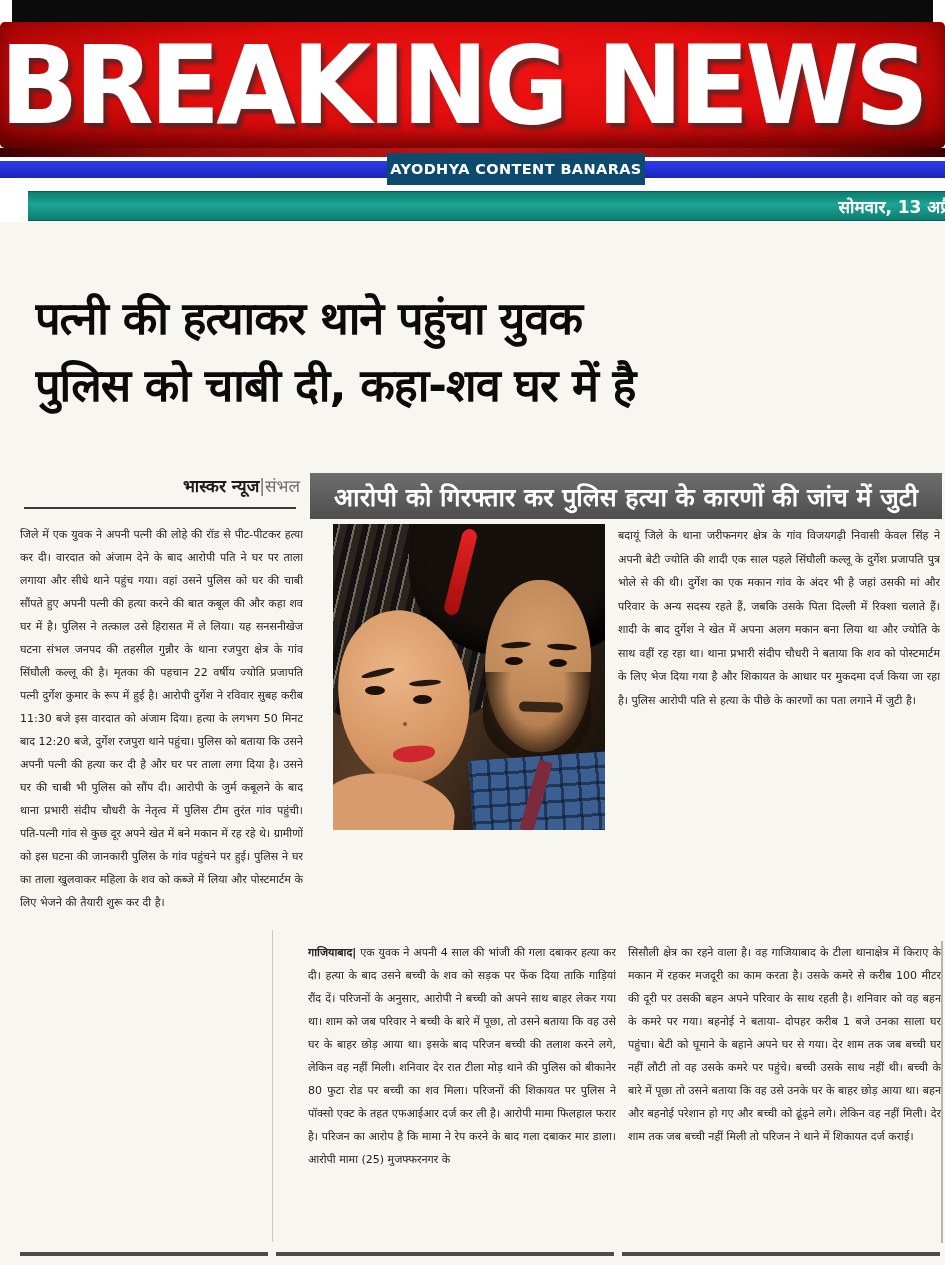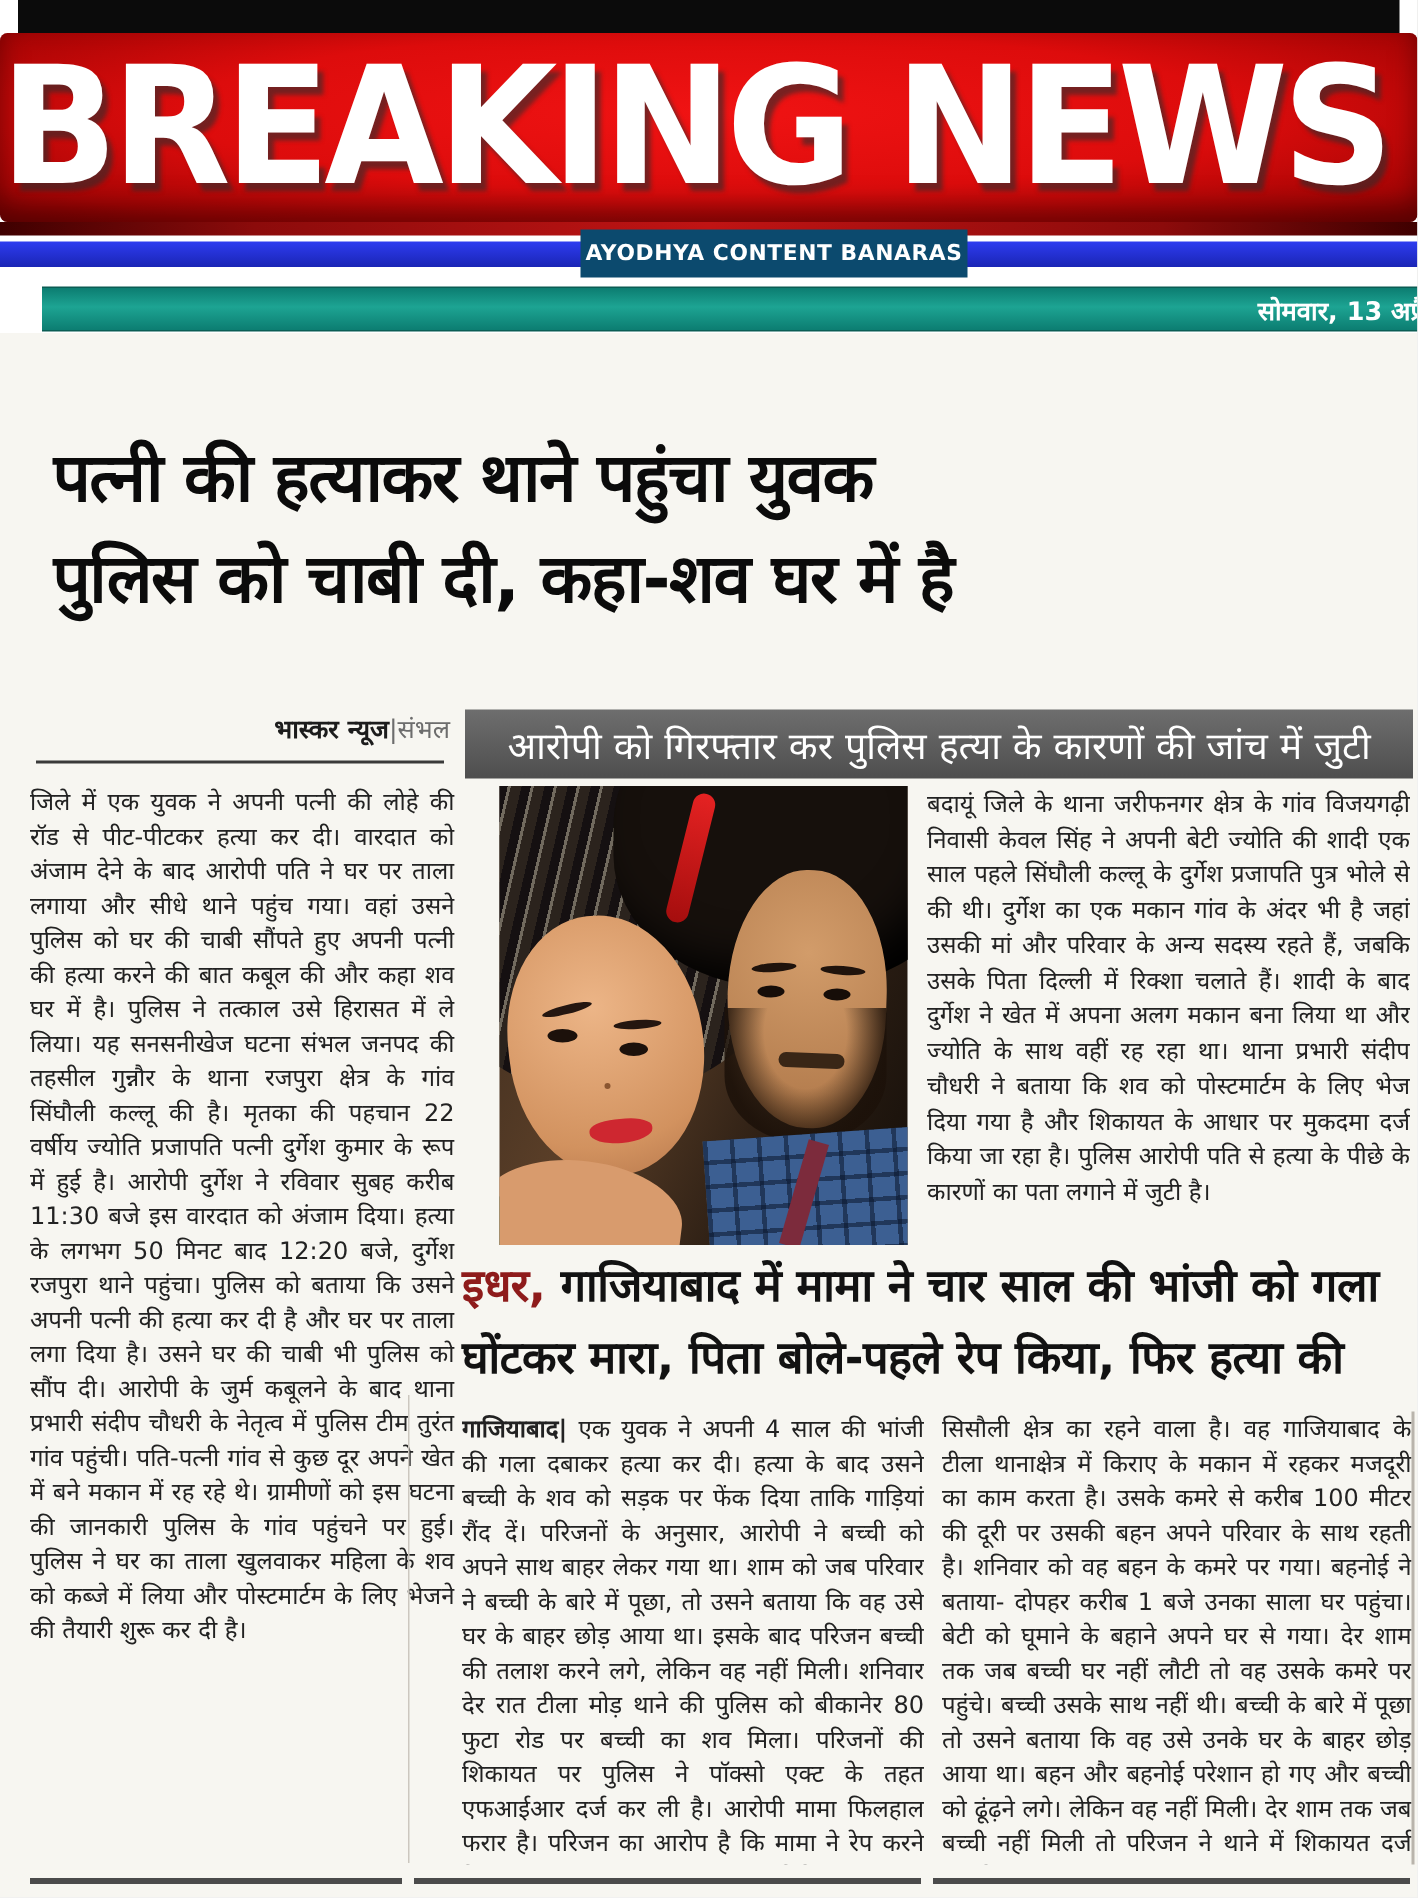--- a/index.html
+++ b/index.html
@@ -36,24 +36,24 @@
 
   .headline{position:absolute;left:35px;top:286px;width:916px;color:#0b0b0b;font-weight:900;
         font-size:45px;line-height:1.48;letter-spacing:-1px;white-space:nowrap;overflow:hidden;}
 
   .byline{position:absolute;left:20px;top:474px;width:280px;text-align:right;font-size:17px;color:#1c1c1c;}
   .byline-agency{font-weight:bold;}
   .byline-place{color:#6d6d6d;}
   .byline-rule{position:absolute;left:24px;top:507px;width:272px;height:2px;background:#3a3a3a;}
 
   .subhead-banner{position:absolute;left:310px;top:473px;width:632px;height:46px;
-        background:linear-gradient(180deg,#6e6e6e,#4e4e4e);color:#fff;font-weight:normal;font-size:25px;
+        background:linear-gradient(180deg,#6e6e6e,#4e4e4e);color:#fff;font-weight:bold;font-size:25px;
         display:flex;align-items:center;justify-content:center;white-space:nowrap;overflow:hidden;}
 
-  .body-text{position:absolute;font-size:16px;line-height:23px;text-align:justify;color:#222;
+  .body-text{position:absolute;font-size:11px;line-height:23px;text-align:justify;color:#222;
         overflow:hidden;}
   .s1c1{left:20px;top:523px;width:283px;height:722px;}
   .s1c2{left:618px;top:524px;width:322px;height:308px;line-height:23.5px;}
   .s2c1{left:308px;top:941px;width:308px;height:302px;}
   .s2c2{left:628px;top:941px;width:313px;height:302px;}
   .dateline{font-weight:bold;margin-top:16px;}
 
   .s2-headline{position:absolute;left:308px;top:834px;width:636px;font-size:30px;font-weight:800;
         line-height:1.6;color:#121212;letter-spacing:-.3px;}
   .s2-lead{color:#8e1b1b;}
@@ -156,23 +156,20 @@
     <div class="ph-weye2"></div>
     <div class="ph-wnose"></div>
     <div class="ph-wlips"></div>
     <div class="ph-wgarment"></div>
     <div class="ph-whand"></div>
   </div>
 
   <div class="body-text s1c1">जिले में एक युवक ने अपनी पत्नी की लोहे की रॉड से पीट-पीटकर हत्या कर दी। वारदात को अंजाम देने के बाद आरोपी पति ने घर पर ताला लगाया और सीधे थाने पहुंच गया। वहां उसने पुलिस को घर की चाबी सौंपते हुए अपनी पत्नी की हत्या करने की बात कबूल की और कहा शव घर में है। पुलिस ने तत्काल उसे हिरासत में ले लिया। यह सनसनीखेज घटना संभल जनपद की तहसील गुन्नौर के थाना रजपुरा क्षेत्र के गांव सिंघौली कल्लू की है। मृतका की पहचान 22 वर्षीय ज्योति प्रजापति पत्नी दुर्गेश कुमार के रूप में हुई है। आरोपी दुर्गेश ने रविवार सुबह करीब 11:30 बजे इस वारदात को अंजाम दिया। हत्या के लगभग 50 मिनट बाद 12:20 बजे, दुर्गेश रजपुरा थाने पहुंचा। पुलिस को बताया कि उसने अपनी पत्नी की हत्या कर दी है और घर पर ताला लगा दिया है। उसने घर की चाबी भी पुलिस को सौंप दी। आरोपी के जुर्म कबूलने के बाद थाना प्रभारी संदीप चौधरी के नेतृत्व में पुलिस टीम तुरंत गांव पहुंची। पति-पत्नी गांव से कुछ दूर अपने खेत में बने मकान में रह रहे थे। ग्रामीणों को इस घटना की जानकारी पुलिस के गांव पहुंचने पर हुई। पुलिस ने घर का ताला खुलवाकर महिला के शव को कब्जे में लिया और पोस्टमार्टम के लिए भेजने की तैयारी शुरू कर दी है।</div>
   <div class="body-text s1c2">बदायूं जिले के थाना जरीफनगर क्षेत्र के गांव विजयगढ़ी निवासी केवल सिंह ने अपनी बेटी ज्योति की शादी एक साल पहले सिंघौली कल्लू के दुर्गेश प्रजापति पुत्र भोले से की थी। दुर्गेश का एक मकान गांव के अंदर भी है जहां उसकी मां और परिवार के अन्य सदस्य रहते हैं, जबकि उसके पिता दिल्ली में रिक्शा चलाते हैं। शादी के बाद दुर्गेश ने खेत में अपना अलग मकान बना लिया था और ज्योति के साथ वहीं रह रहा था। थाना प्रभारी संदीप चौधरी ने बताया कि शव को पोस्टमार्टम के लिए भेज दिया गया है और शिकायत के आधार पर मुकदमा दर्ज किया जा रहा है। पुलिस आरोपी पति से हत्या के पीछे के कारणों का पता लगाने में जुटी है।</div>
 
-  <div class="s2-headline">
-    <span class="s2-lead">इधर,</span><span> गाजियाबाद में मामा ने चार साल की भांजी को गला घोंटकर मारा, पिता बोले-पहले रेप किया, फिर हत्या की</span>
-  </div>
 
   <div class="body-text s2c1">
     <span class="dateline">गाजियाबाद|</span><span> एक युवक ने अपनी 4 साल की भांजी की गला दबाकर हत्या कर दी। हत्या के बाद उसने बच्ची के शव को सड़क पर फेंक दिया ताकि गाड़ियां रौंद दें। परिजनों के अनुसार, आरोपी ने बच्ची को अपने साथ बाहर लेकर गया था। शाम को जब परिवार ने बच्ची के बारे में पूछा, तो उसने बताया कि वह उसे घर के बाहर छोड़ आया था। इसके बाद परिजन बच्ची की तलाश करने लगे, लेकिन वह नहीं मिली। शनिवार देर रात टीला मोड़ थाने की पुलिस को बीकानेर 80 फुटा रोड पर बच्ची का शव मिला। परिजनों की शिकायत पर पुलिस ने पॉक्सो एक्ट के तहत एफआईआर दर्ज कर ली है। आरोपी मामा फिलहाल फरार है। परिजन का आरोप है कि मामा ने रेप करने के बाद गला दबाकर मार डाला। आरोपी मामा (25) मुजफ्फरनगर के</span>
   </div>
   <div class="body-text s2c2">सिसौली क्षेत्र का रहने वाला है। वह गाजियाबाद के टीला थानाक्षेत्र में किराए के मकान में रहकर मजदूरी का काम करता है। उसके कमरे से करीब 100 मीटर की दूरी पर उसकी बहन अपने परिवार के साथ रहती है। शनिवार को वह बहन के कमरे पर गया। बहनोई ने बताया- दोपहर करीब 1 बजे उनका साला घर पहुंचा। बेटी को घूमाने के बहाने अपने घर से गया। देर शाम तक जब बच्ची घर नहीं लौटी तो वह उसके कमरे पर पहुंचे। बच्ची उसके साथ नहीं थी। बच्ची के बारे में पूछा तो उसने बताया कि वह उसे उनके घर के बाहर छोड़ आया था। बहन और बहनोई परेशान हो गए और बच्ची को ढूंढ़ने लगे। लेकिन वह नहीं मिली। देर शाम तक जब बच्ची नहीं मिली तो परिजन ने थाने में शिकायत दर्ज कराई।</div>
 
   <div class="vrule-left"></div>
   <div class="vrule-right"></div>
   <div class="hrule seg1"></div>
   <div class="hrule seg2"></div>

